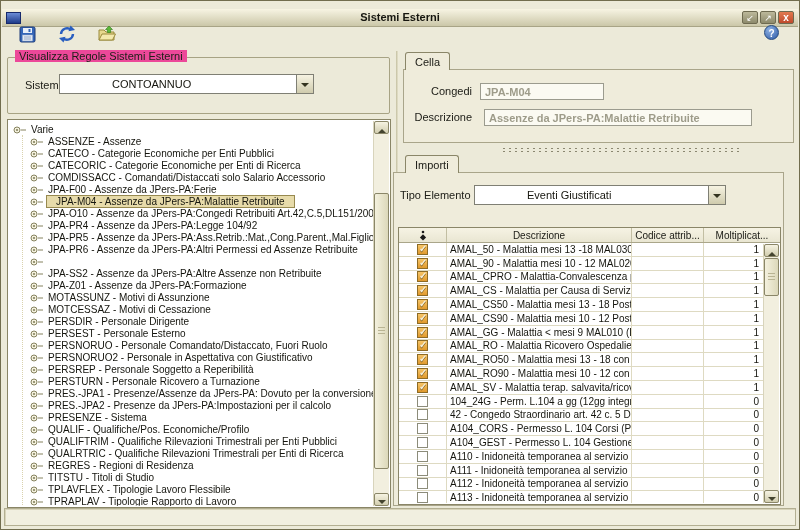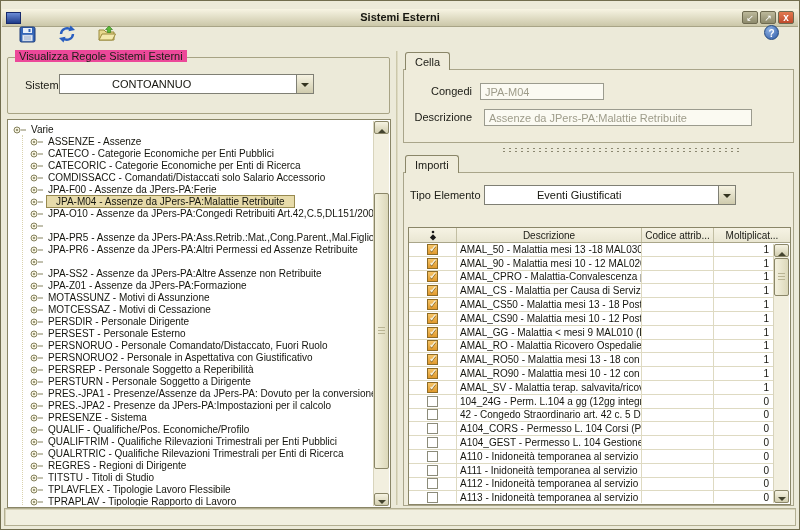--- a/index.html
+++ b/index.html
@@ -55,23 +55,23 @@
     background:repeating-linear-gradient(#b9b493 0 1px, transparent 1px 3px); }
   .tree .sthumb { top:72px; height:276px; }
 
   
   .divider { position:absolute; left:395px; top:50px; bottom:24px; width:3px; background:linear-gradient(90deg,#c3bf9f,#f6f4e4); }
   .tab { position:absolute; height:18px; background:#efecdb; border:1px solid #8a8668; border-bottom:none; border-radius:3px 3px 0 0; font-size:11px; padding:3px 9px 0; color:#20201a; z-index:2; }
   .tab-cella { left:404px; top:51px; }
   .tab-importi { left:404px; top:154px; }
   .panel { position:absolute; background:#efecdb; border:1px solid #a9a58a; }
   .panel-cella { left:402px; top:68px; width:391px; height:74px; }
-  .panel-importi { left:402px; top:171px; width:391px; height:334px; }
+  .panel-importi { left:392px; top:171px; width:391px; height:334px; }
   .flabel { position:absolute; font-size:11px; color:#20201a; text-align:right; width:68px; left:0; }
-  .dfield { position:absolute; background:#fbfaf2; border:1px solid #9b9b8e; font-size:11px; color:#9e9c8a; padding:2px 4px 0; height:17px; white-space:nowrap; overflow:hidden; }
+  .dfield { position:absolute; background:#fbfaf2; border:1px solid #9b9b8e; font-size:11px; color:#9e9c8a; padding:2px 4px 0; height:17px; white-space:nowrap; overflow:hidden;font-weight:bold; }
   .splitter-dots { position:absolute; left:500px; top:146px; width:240px; height:5px;
     background-image:radial-gradient(circle, #8b8770 0.8px, transparent 1.1px); background-size:6px 3px; }
 
   
   .table { position:absolute; left:4px; top:54px; width:383px; height:278px; background:#fff; border:1px solid #8a8668; }
   .thead { position:absolute; top:0; left:0; right:0; height:15px; display:flex; background:linear-gradient(#f6f3e4,#e9e6d2); border-bottom:1px solid #aaa68a; font-size:10px; color:#20201a; align-items:center; }
   .th { border-right:1px solid #c2bea2; height:100%; display:flex; align-items:center; justify-content:center; overflow:hidden; white-space:nowrap; }
   .th-check { width:48px; } .th-desc { flex:1; } .th-cod { width:72px; } .th-molt { width:76px; border-right:none; }
   .tbody { position:absolute; top:15px; left:0; right:16px; bottom:1px; overflow:hidden; }
   .trow { display:flex; height:13.8px; border-bottom:1px solid #dedac2; font-size:10px; color:#15150e; align-items:center; }
@@ -225,20 +225,21 @@
             <span class="tlabel">JPA-O10 - Assenze da JPers-PA:Congedi Retribuiti Art.42,C.5,DL151/2001</span>
           </div>
           <div class="tree-row">
             <span class="tnode">
               <svg width="14" height="8" viewBox="0 0 14 8">
                 <circle cx="4" cy="4" r="3" fill="#f4f1de" stroke="#85825f"></circle>
                 <circle cx="4" cy="4" r="1.1" fill="#85825f"></circle>
                 <line x1="8" y1="4" x2="13" y2="4" stroke="#85825f"></line>
               </svg>
             </span>
+            <span class="tlabel">JPA-PR4 - Assenze da JPers-PA:Legge 104/92</span>
           </div>
           <div class="tree-row">
             <span class="tnode">
               <svg width="14" height="8" viewBox="0 0 14 8">
                 <circle cx="4" cy="4" r="3" fill="#f4f1de" stroke="#85825f"></circle>
                 <circle cx="4" cy="4" r="1.1" fill="#85825f"></circle>
                 <line x1="8" y1="4" x2="13" y2="4" stroke="#85825f"></line>
               </svg>
             </span>
             <span class="tlabel">JPA-PR5 - Assenze da JPers-PA:Ass.Retrib.:Mat.,Cong.Parent.,Mal.Figlio</span>
@@ -353,21 +354,21 @@
             <span class="tlabel">PERSREP - Personale Soggetto a Reperibilità</span>
           </div>
           <div class="tree-row">
             <span class="tnode">
               <svg width="14" height="8" viewBox="0 0 14 8">
                 <circle cx="4" cy="4" r="3" fill="#f4f1de" stroke="#85825f"></circle>
                 <circle cx="4" cy="4" r="1.1" fill="#85825f"></circle>
                 <line x1="8" y1="4" x2="13" y2="4" stroke="#85825f"></line>
               </svg>
             </span>
-            <span class="tlabel">PERSTURN - Personale Soggetto a Dirigente</span>
+            <span class="tlabel">PERSTURN - Personale Ricovero a Turnazione</span>
           </div>
           <div class="tree-row">
             <span class="tnode">
               <svg width="14" height="8" viewBox="0 0 14 8">
                 <circle cx="4" cy="4" r="3" fill="#f4f1de" stroke="#85825f"></circle>
                 <circle cx="4" cy="4" r="1.1" fill="#85825f"></circle>
                 <line x1="8" y1="4" x2="13" y2="4" stroke="#85825f"></line>
               </svg>
             </span>
             <span class="tlabel">PRES.-JPA1 - Presenze/Assenze da JPers-PA: Dovuto per la conversione</span>
@@ -423,21 +424,21 @@
             <span class="tlabel">QUALRTRIC - Qualifiche Rilevazioni Trimestrali per Enti di Ricerca</span>
           </div>
           <div class="tree-row">
             <span class="tnode">
               <svg width="14" height="8" viewBox="0 0 14 8">
                 <circle cx="4" cy="4" r="3" fill="#f4f1de" stroke="#85825f"></circle>
                 <circle cx="4" cy="4" r="1.1" fill="#85825f"></circle>
                 <line x1="8" y1="4" x2="13" y2="4" stroke="#85825f"></line>
               </svg>
             </span>
-            <span class="tlabel">REGRES - Regioni di Dirigente</span>
+            <span class="tlabel">REGRES - Regioni di Residenza</span>
           </div>
           <div class="tree-row">
             <span class="tnode">
               <svg width="14" height="8" viewBox="0 0 14 8">
                 <circle cx="4" cy="4" r="3" fill="#f4f1de" stroke="#85825f"></circle>
                 <circle cx="4" cy="4" r="1.1" fill="#85825f"></circle>
                 <line x1="8" y1="4" x2="13" y2="4" stroke="#85825f"></line>
               </svg>
             </span>
             <span class="tlabel">TITSTU - Titoli di Studio</span>

